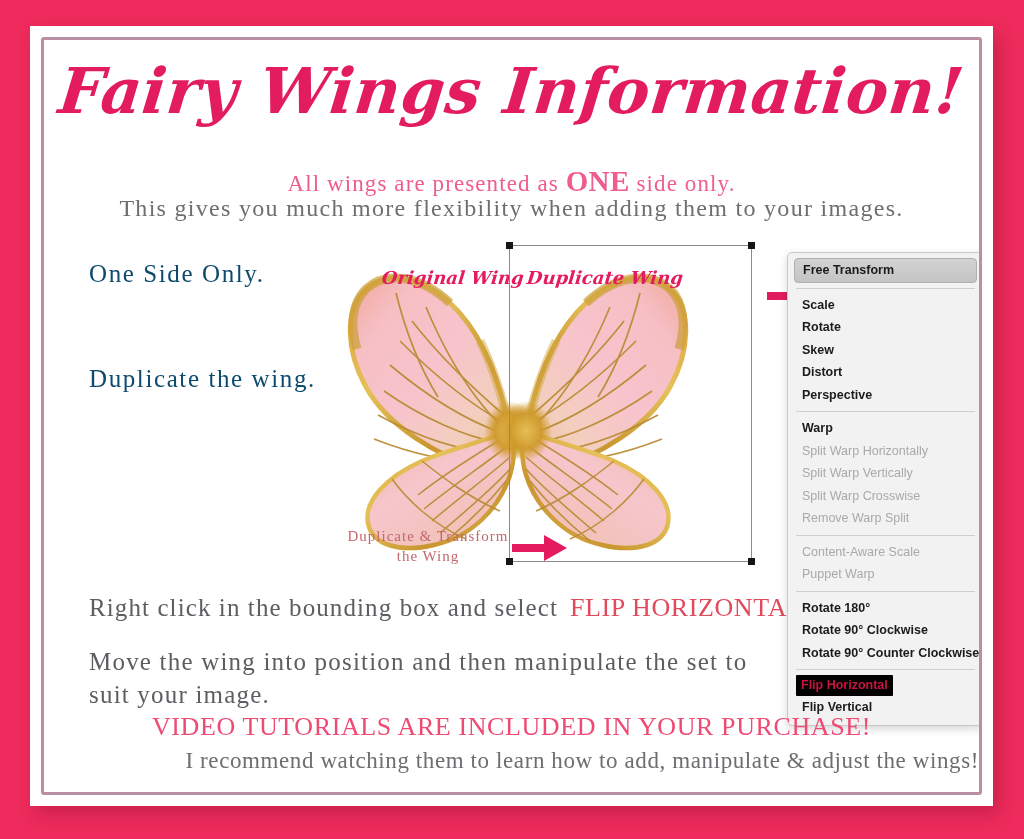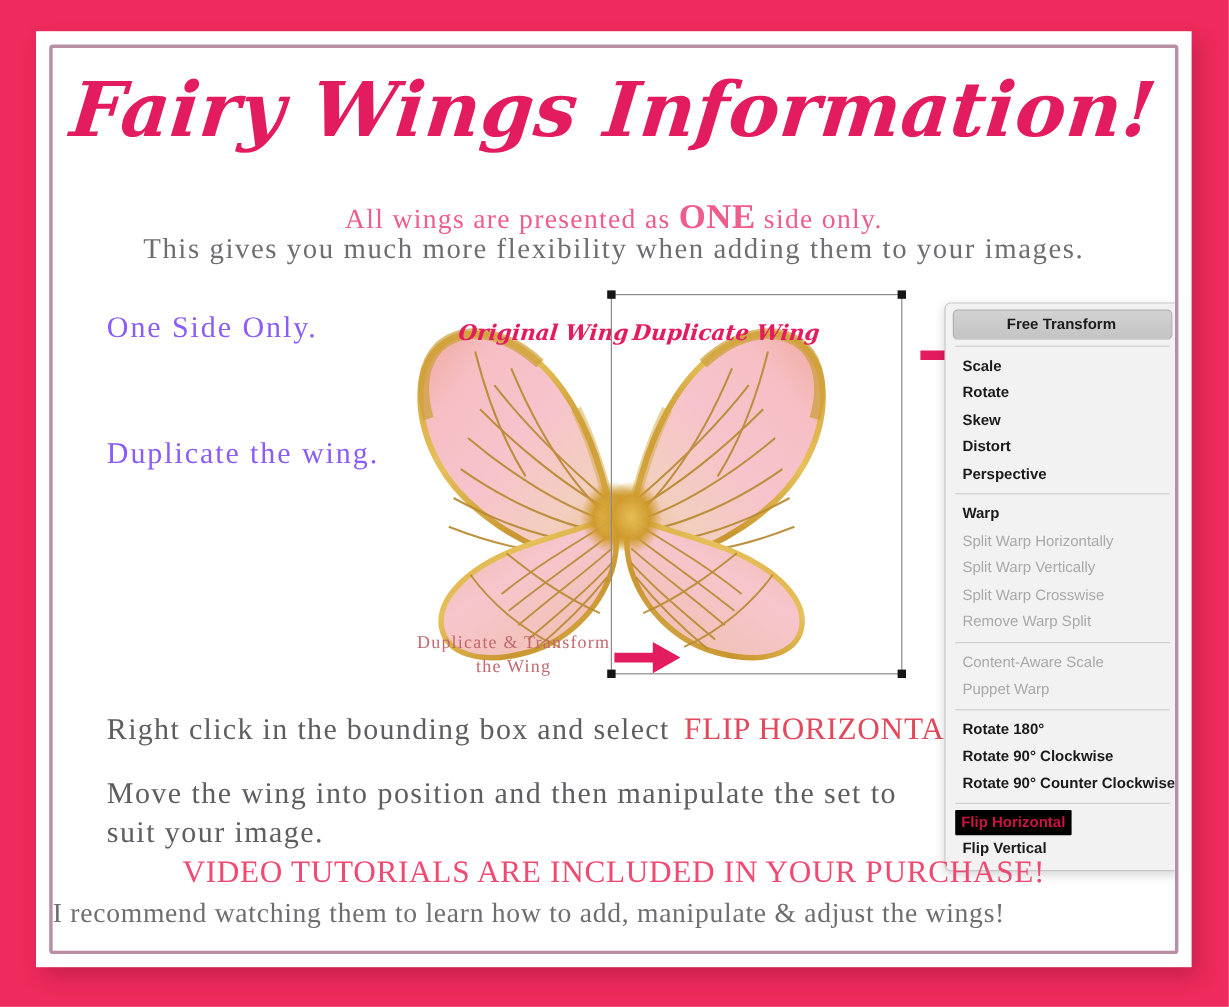--- a/index.html
+++ b/index.html
@@ -87,21 +87,21 @@
     color: #6e6e72;
     font-family: "Liberation Serif", serif;
   }
 
   
   .step {
     position: absolute;
     left: 45px;
     font-size: 25px;
     letter-spacing: 1.6px;
-    color: #8b5cf6;
+    color: #0c4a6e;
     font-family: "Liberation Serif", serif;
     white-space: pre-line;
   }
   .step-1 { top: 220px; }
   .step-2 { top: 325px; }
   .step-3 { top: 432px; }
   .step-3 .indent {
     display: block;
     padding-left: 24px;
     margin-top: 4px;
@@ -144,25 +144,26 @@
     font-size: 26px;
     font-weight: 400;
     letter-spacing: 0.6px;
     color: #ef4a72;
     font-family: "Liberation Serif", serif;
   }
   .footer-recommend {
     position: absolute;
     left: 0; right: 0;
     top: 708px;
-    text-align: left;
+    text-align: right;
     font-size: 23px;
     letter-spacing: 0.6px;
     color: #6e6e72;
     font-family: "Liberation Serif", serif;
+    padding-left: 39px;
   }
 
   
   .wing-label {
     position: absolute;
     font-family: "DejaVu Serif", serif;
     font-style: italic;
     font-weight: 700;
     font-size: 18px;
     color: #e31c5f;
@@ -248,21 +249,20 @@
     color: #a9a9a9;
     font-weight: 400;
   }
   .ctx-item.selected {
     margin: 0 6px;
     padding-left: 8px;
     background: linear-gradient(#d2d2d2, #c4c4c4);
     border: 1px solid #b0b0b0;
     border-radius: 4px;
     color: #1b1b1b;
-    text-align: center;
   }
   .ctx-item.flip-hl {
     display: inline-block;
     margin-left: 8px;
     padding: 0 5px;
     background: #000000;
     color: #c9143f;
     border-radius: 1px;
   }
   .ctx-sep {

